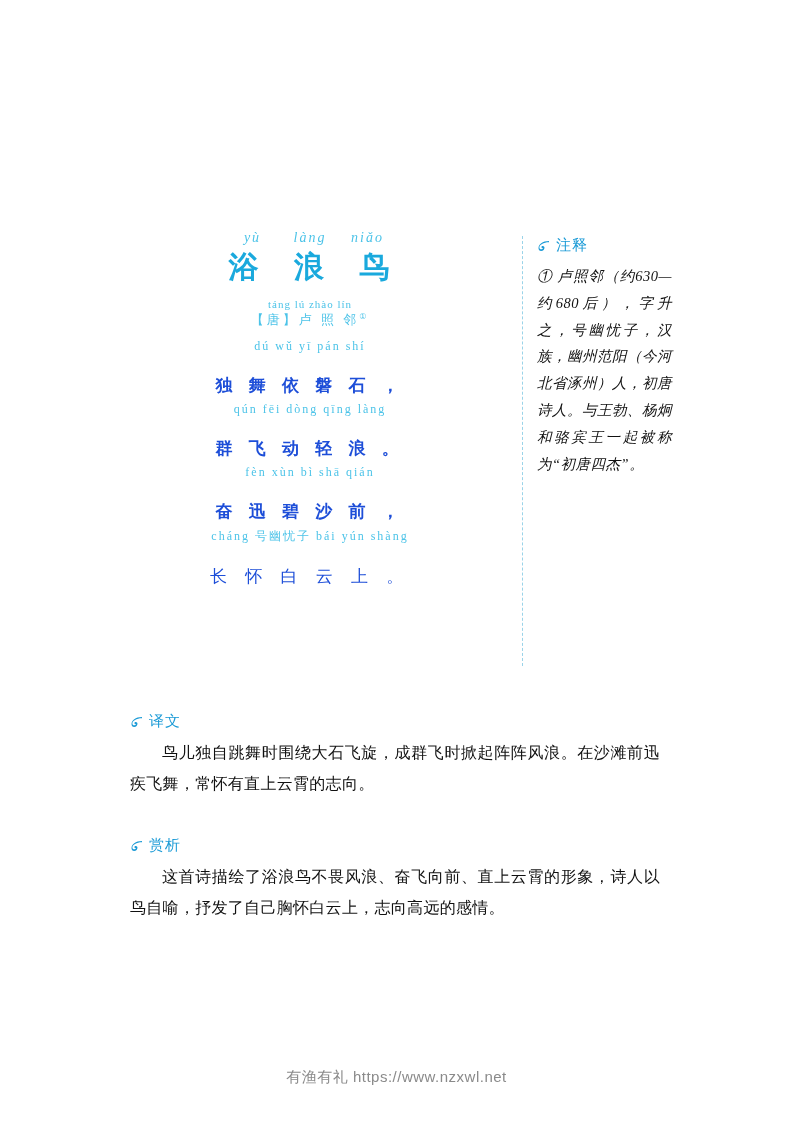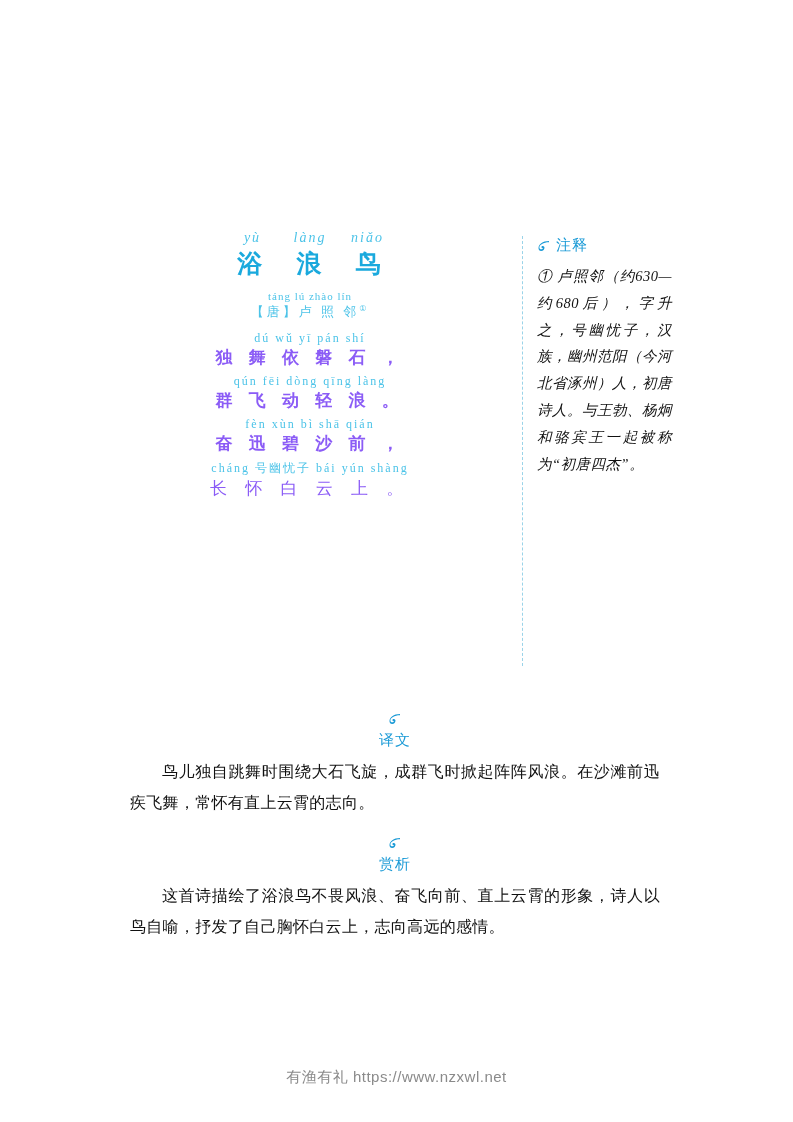--- a/index.html
+++ b/index.html
@@ -39,21 +39,21 @@
 
   .title-pinyin {
     font-size: 14px;
     letter-spacing: 2px;
     margin-bottom: 2px;
   }
   .title-pinyin span { display: inline-block; width: 52px; }
 
   .poem-title {
     color: #1aa9dd;
-    font-size: 25px;
+    font-size: 30px;
     font-weight: bold;
     letter-spacing: 14px;
     font-family: "Liberation Serif", serif;
     margin-bottom: 10px;
     padding-left: 12px;
   }
 
   .author-pinyin {
     font-size: 11px;
     color: #4cc3e8;
@@ -72,25 +72,26 @@
   }
 
   .line-block { margin-bottom: 5px; }
   .line-py {
     font-size: 12px;
     color: #4cc3e8;
     letter-spacing: 2px;
     margin-bottom: 0px;
   }
   .line-cn {
-    color: #8b5cf6;
+    color: #1d4ed8;
     font-size: 17px;
     font-weight: bold;
     letter-spacing: 6px;
     font-family: "Liberation Serif", serif;
+    margin-top: 20px;
   }
   .line-cn.thin {
     font-weight: normal;
     letter-spacing: 7px;
   }
 
   
   .note-col {
     position: absolute;
     left: 522px;
@@ -132,21 +133,21 @@
 
   
   .section {
     position: absolute;
     left: 130px;
     width: 530px;
   }
   #sec-translation { top: 712px; }
   #sec-analysis { top: 836px; }
 
-  .section .sec-head { margin-bottom: 6px; flex-direction: column; }
+  .section .sec-head { margin-bottom: 6px; }
 
   .sec-body {
     font-family: "Liberation Serif", serif;
     font-size: 16px;
     line-height: 1.95;
     color: #111;
     text-indent: 2em;
     text-align: justify;
     letter-spacing: 0.3px;
   }

